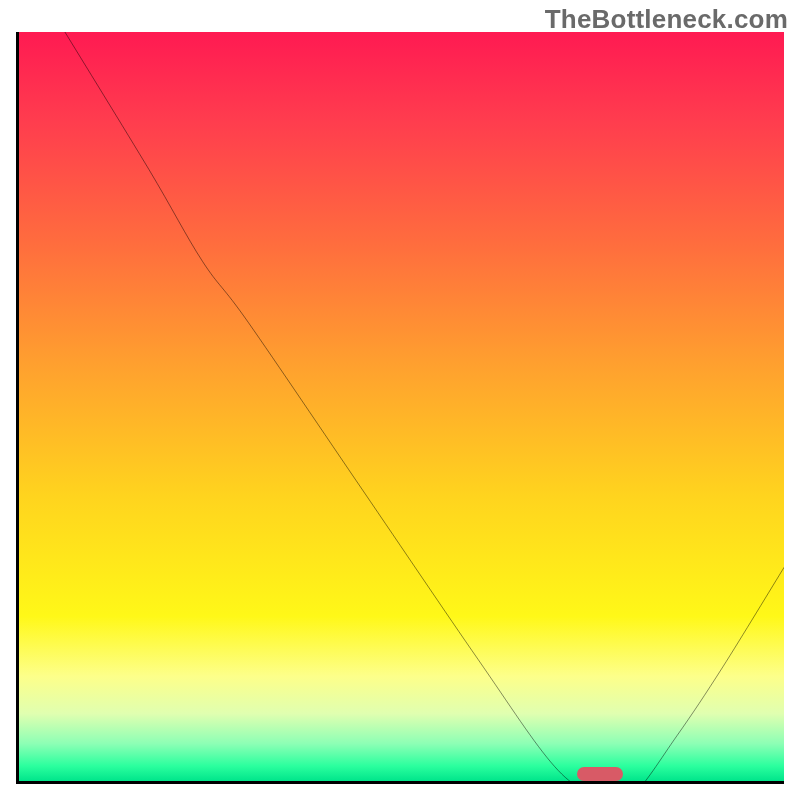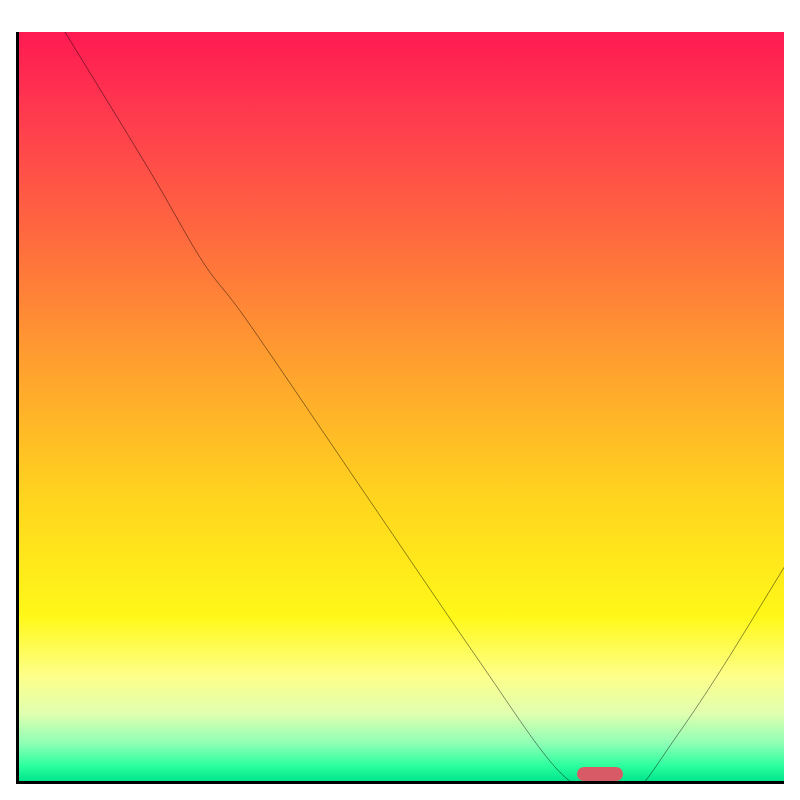--- a/index.html
+++ b/index.html
@@ -66,20 +66,21 @@
     border-radius: 7px;
     background: #d85a66;
     z-index: 3;
   }
 </style>
 </head>
 <body>
 
 <div class="chart-container">
 
+  <div class="watermark">TheBottleneck.com</div>
 
   <div class="plot-area">
     <div class="gradient"></div>
 
     <svg class="curve" viewBox="0 0 100 100" preserveAspectRatio="none">
       <path id="curve-path" fill="none" stroke="#000000" stroke-width="0.45" vector-effect="non-scaling-stroke" stroke-linecap="round" stroke-linejoin="round" d="M 6 0 C 7.833333333333333 3, 14 13, 17 18 C 20 23, 21.833333333333332 26.666666666666668, 24 30 C 26.166666666666668 33.333333333333336, 26.5 33, 30 38 C 33.5 43, 40 52.666666666666664, 45 60 C 50 67.33333333333333, 55.833333333333336 76, 60 82 C 64.16666666666667 88, 67.33333333333333 93, 70 96 C 72.66666666666667 99, 74.33333333333333 99.33333333333333, 76 100 C 77.66666666666667 100.66666666666667, 78.33333333333333 101.33333333333333, 80 100 C 81.66666666666667 98.66666666666667, 84 94.83333333333333, 86 92 C 88 89.16666666666667, 89.66666666666667 86.66666666666667, 92 83 C 94.33333333333333 79.33333333333333, 98.66666666666667 72.16666666666667, 100 70"></path>
     </svg>
 
     <div class="marker" id="marker" style="left: 73%; width: 6%; bottom: 0px; background: rgb(216, 90, 102);"></div>
   </div>

